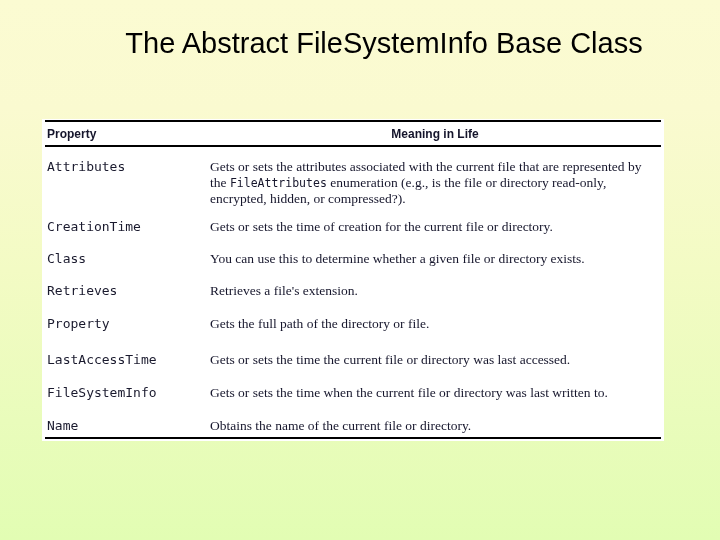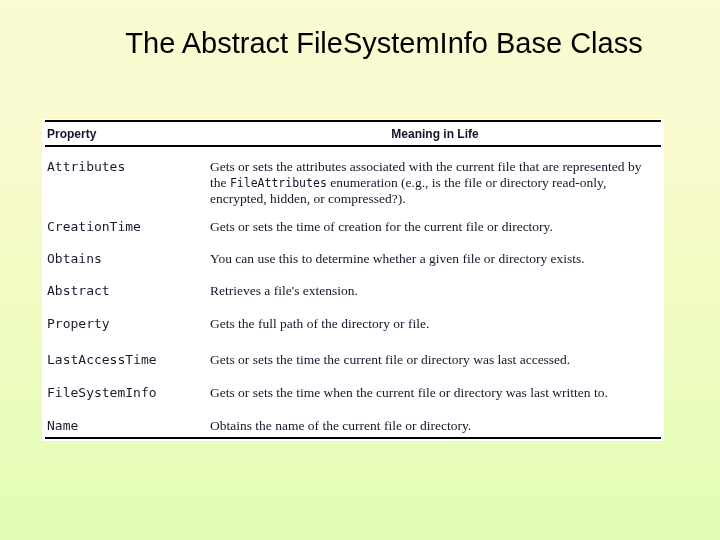--- a/index.html
+++ b/index.html
@@ -125,26 +125,26 @@
     <div class="cell-prop">Attributes</div>
     <div class="cell-desc"><span>Gets or sets the attributes associated with the current file that are represented by the </span><code class="mono-inline">FileAttributes</code><span> enumeration (e.g., is the file or directory read-only, encrypted, hidden, or compressed?).</span></div>
   </div>
 
   <div class="trow" style="top:100px;">
     <div class="cell-prop">CreationTime</div>
     <div class="cell-desc">Gets or sets the time of creation for the current file or directory.</div>
   </div>
 
   <div class="trow" style="top:132px;">
-    <div class="cell-prop">Obtains</div>
+    <div class="cell-prop">Class</div>
     <div class="cell-desc">You can use this to determine whether a given file or directory exists.</div>
   </div>
 
   <div class="trow" style="top:164px;">
-    <div class="cell-prop">Abstract</div>
+    <div class="cell-prop">Retrieves</div>
     <div class="cell-desc">Retrieves a file's extension.</div>
   </div>
 
   <div class="trow" style="top:197px;">
     <div class="cell-prop">Property</div>
     <div class="cell-desc">Gets the full path of the directory or file.</div>
   </div>
 
   <div class="trow" style="top:233px;">
     <div class="cell-prop">LastAccessTime</div>

